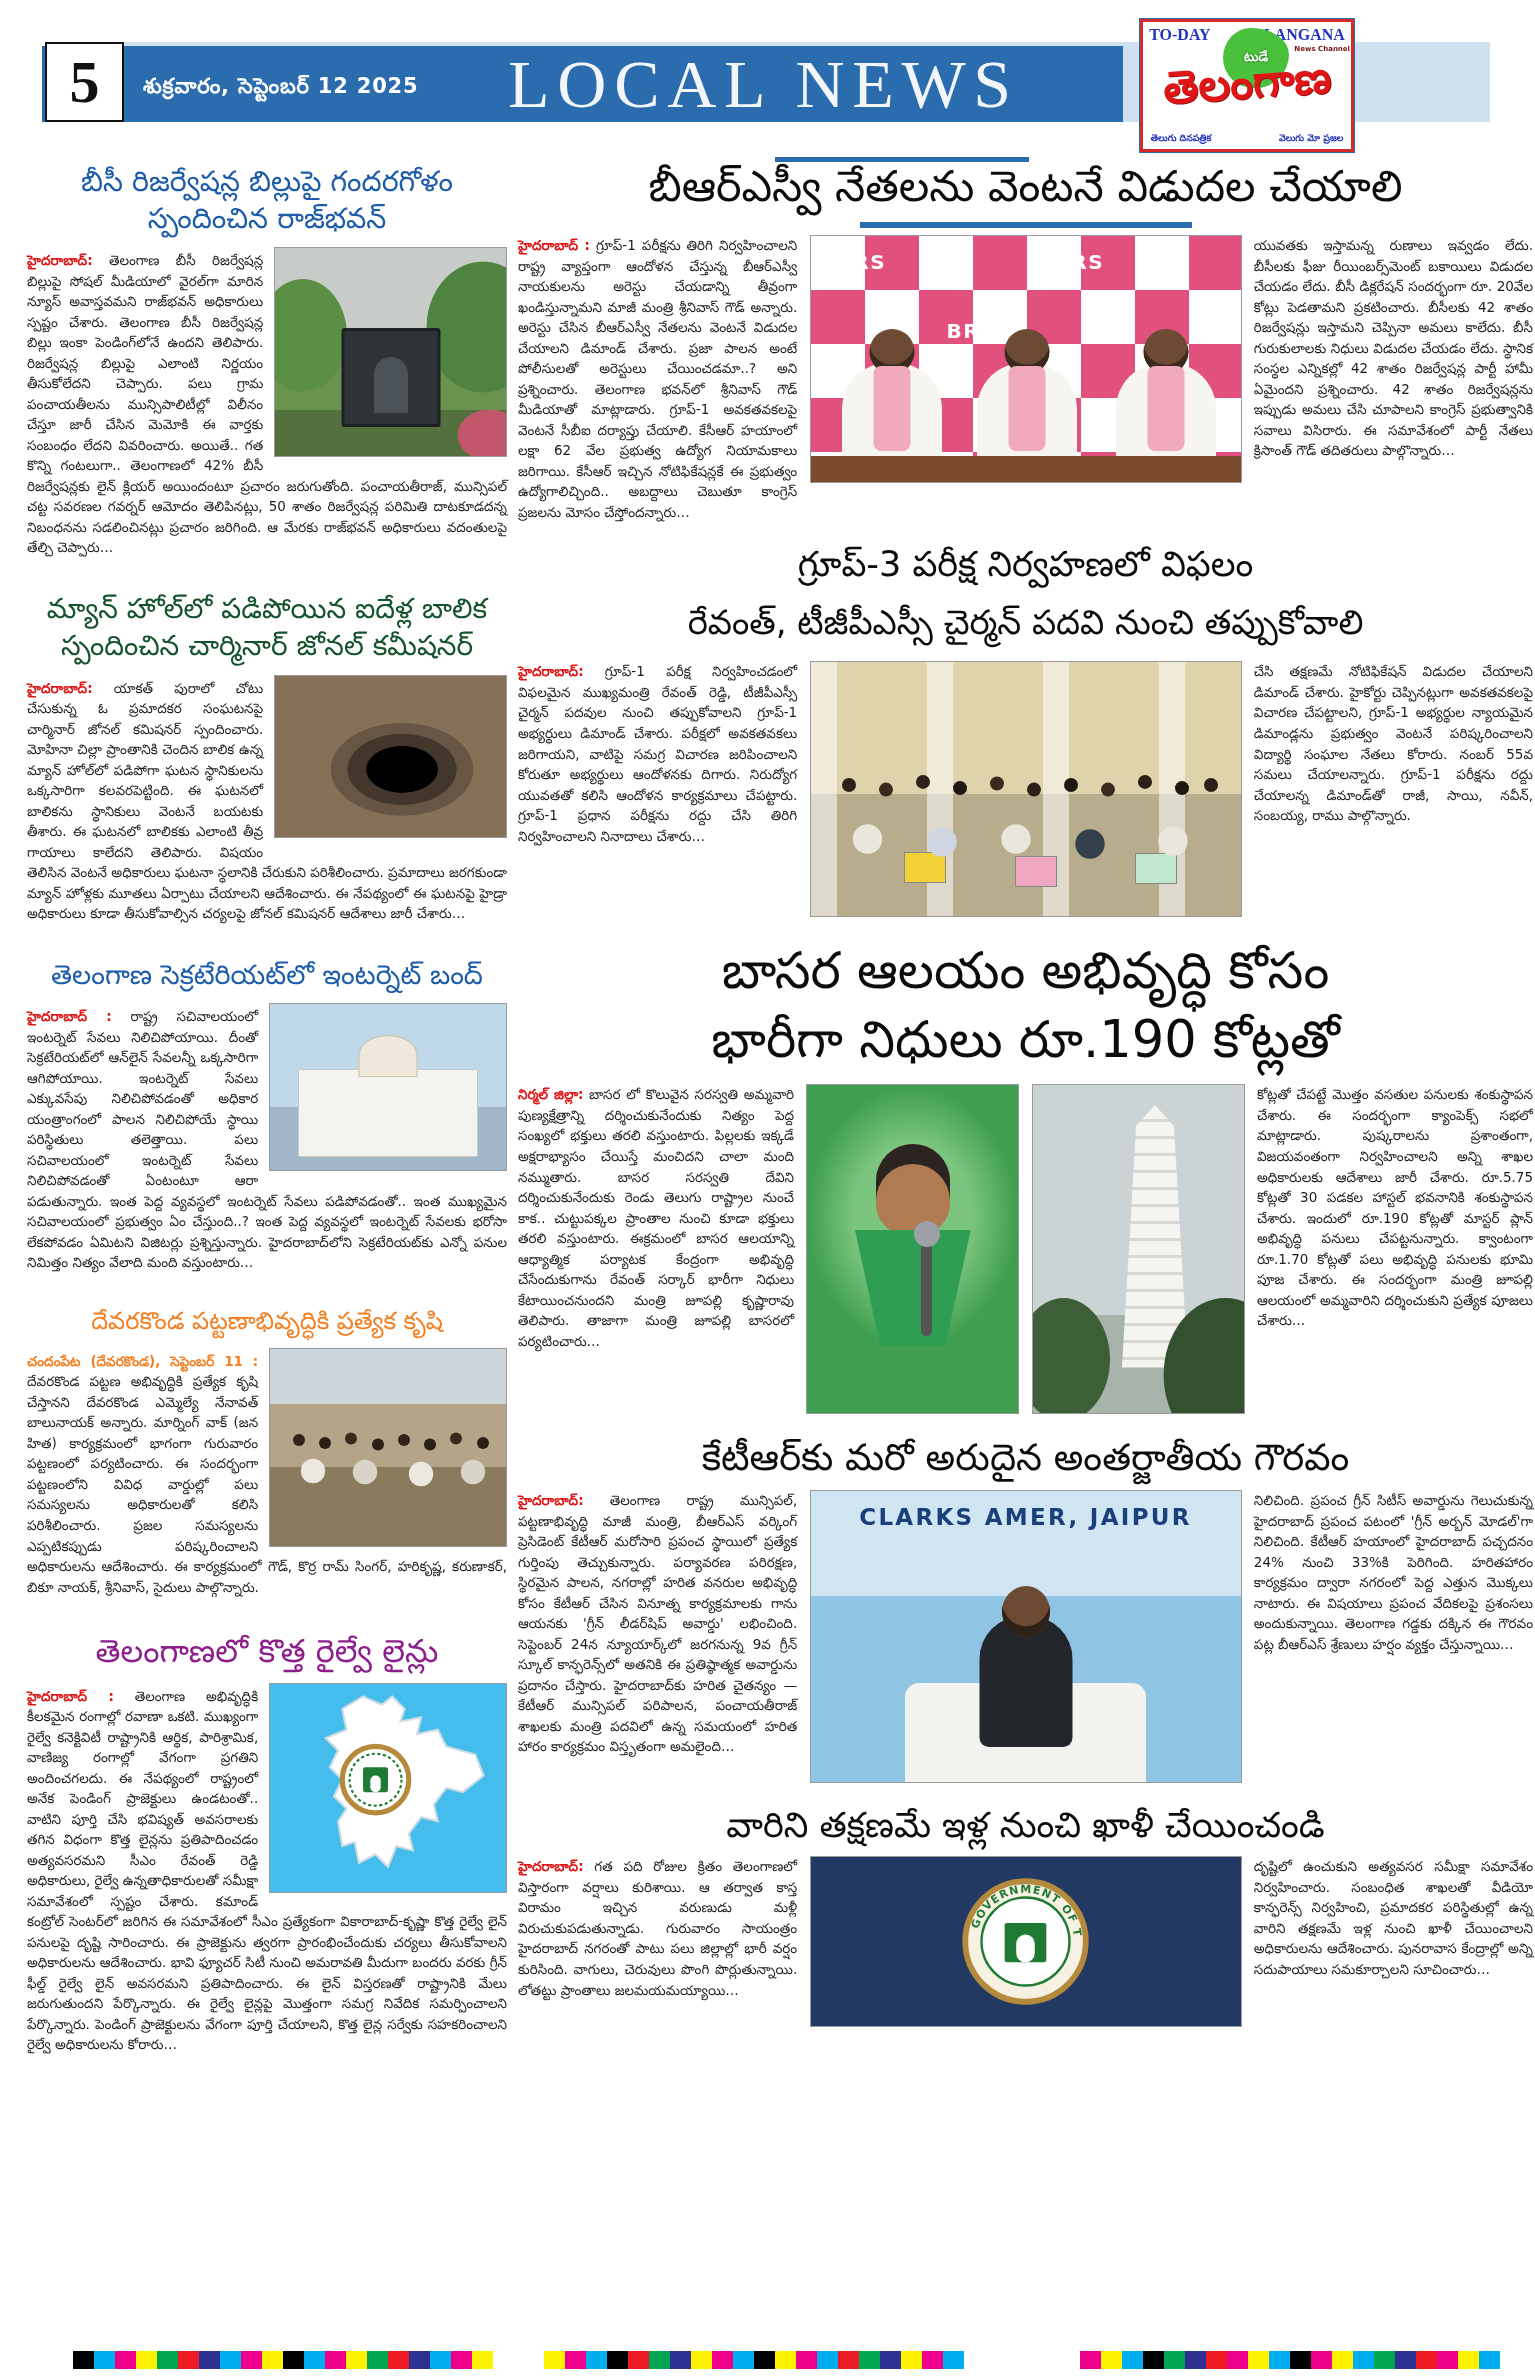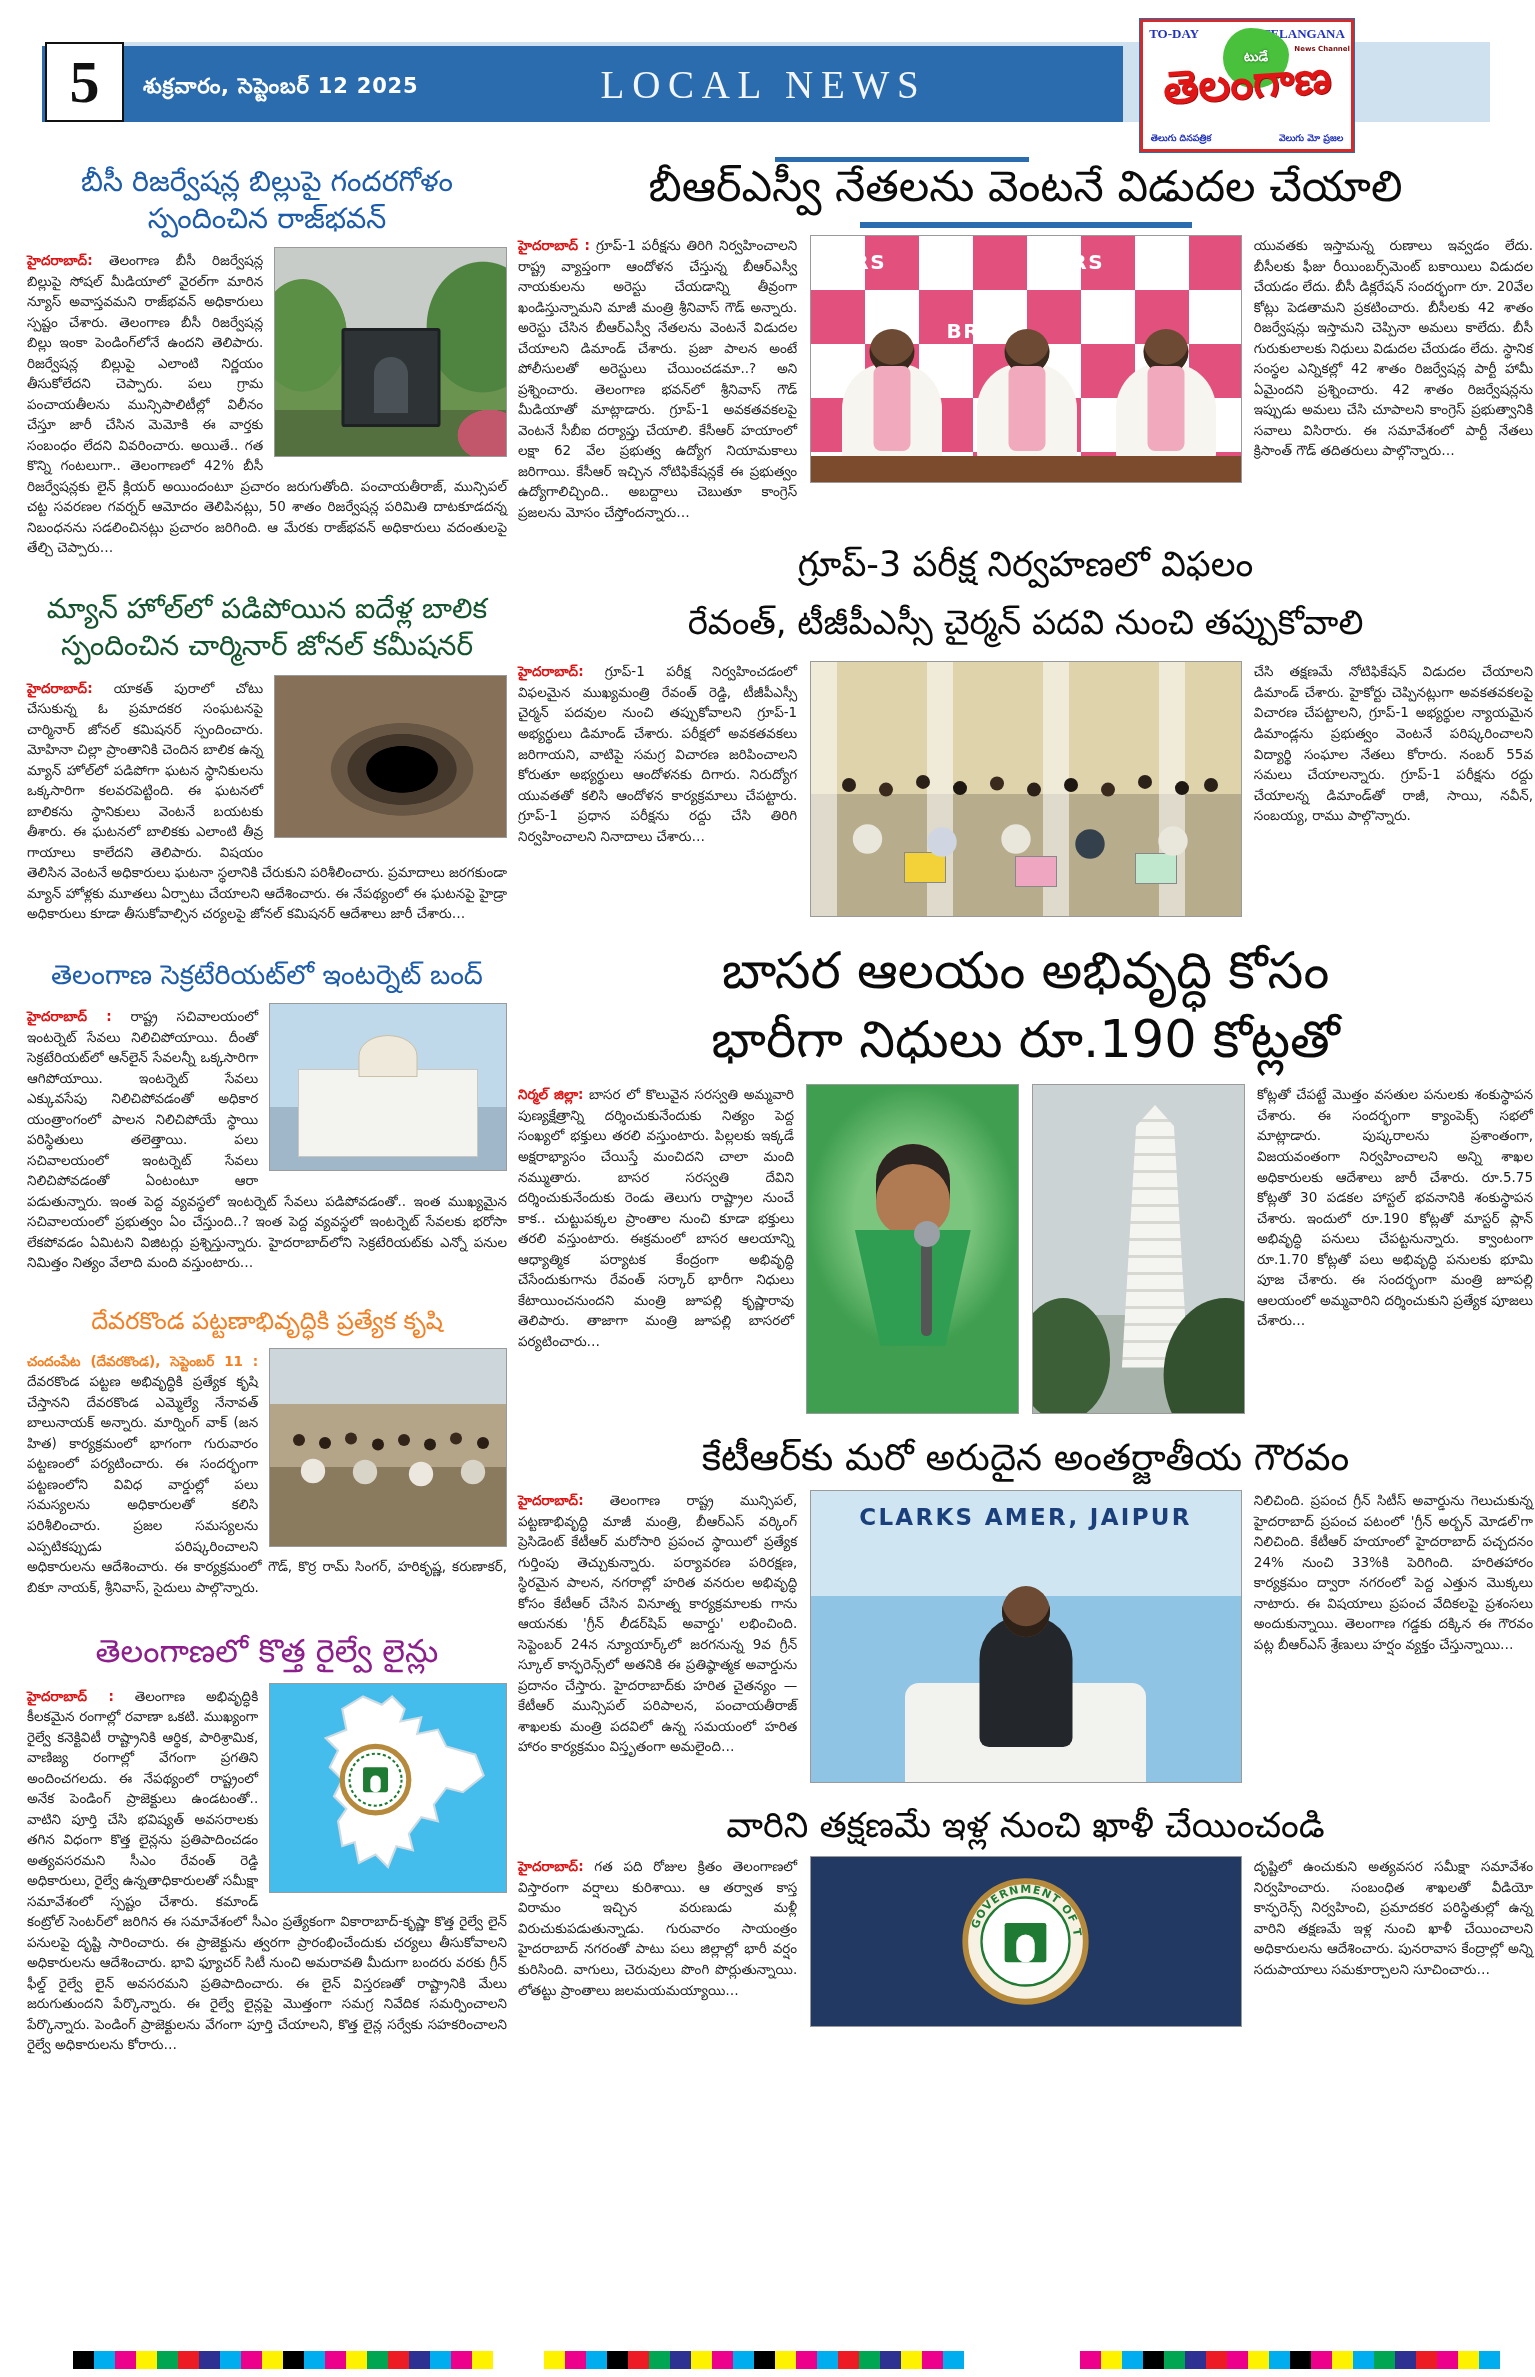--- a/index.html
+++ b/index.html
@@ -7,25 +7,25 @@
         font-family:"DejaVu Sans",sans-serif;color:#111;overflow:hidden;}
 
   
   .mast-band{position:absolute;left:45px;top:42px;width:1445px;height:80px;background:#cfe0ef;}
   .mast-blue{position:absolute;left:42px;top:46px;width:1081px;height:76px;background:#2a6cae;display:flex;align-items:center;}
   .pageno{position:absolute;left:45px;top:42px;width:79px;height:80px;background:#fff;border:2.3px solid #111;
           box-sizing:border-box;display:flex;align-items:center;justify-content:center;
           font-size:60px;font-weight:bold;color:#111;font-family:"Liberation Serif",serif;}
   .mast-date{position:absolute;left:143px;top:74px;color:#fff;font-size:21px;font-weight:bold;letter-spacing:0.8px;}
   .mast-title{position:absolute;left:401px;top:46px;width:725px;height:76px;display:flex;align-items:center;justify-content:center;
-          color:#f2f6fa;font-family:"Liberation Serif",serif;font-size:39px;letter-spacing:7.7px;font-weight:500;}
+          color:#f2f6fa;font-family:"Liberation Serif",serif;font-size:68px;letter-spacing:7.7px;font-weight:500;}
   .logo{position:absolute;left:1140px;top:18.5px;width:214px;height:133px;background:#fff;
         border:3.1px solid #d42a2a;outline:1.5px solid #2a6cae;box-sizing:border-box;overflow:hidden;}
   .logo-row{display:flex;justify-content:space-between;padding:4.6px 6.2px 0 6.2px;}
-  .logo-today,.logo-tg{color:#2233bb;font-weight:bold;font-size:13px;font-family:"Liberation Serif",serif;}
+  .logo-today,.logo-tg{color:#2233bb;font-weight:bold;font-size:16px;font-family:"Liberation Serif",serif;}
   .logo-sub{position:absolute;right:1px;top:23px;font-size:7px;color:#7a1010;font-weight:bold;}
   .logo-map{position:absolute;left:80px;top:6.2px;width:66px;height:60px;background:#49c13c;border-radius:42% 58% 50% 46%/50% 44% 56% 50%;
             display:flex;align-items:center;justify-content:center;color:#fff;font-size:13px;font-weight:bold;text-shadow:0 0 2.3px #065f06;}
   .logo-script{position:absolute;left:7.7px;top:34px;width:193px;text-align:center;color:#e01616;font-size:45px;font-weight:bold;
                transform:rotate(-4deg);font-family:"DejaVu Sans",sans-serif;text-shadow:0.8px 0.8px 0 #8c0d0d;}
   .logo-bot{position:absolute;left:0;right:0;bottom:3.1px;display:flex;justify-content:space-between;padding:0 7.7px;
             color:#2233bb;font-size:9.3px;font-weight:bold;}
   .top-rule{position:absolute;left:775px;top:157px;width:254px;height:5.4px;background:#2a6cae;}
 
   

